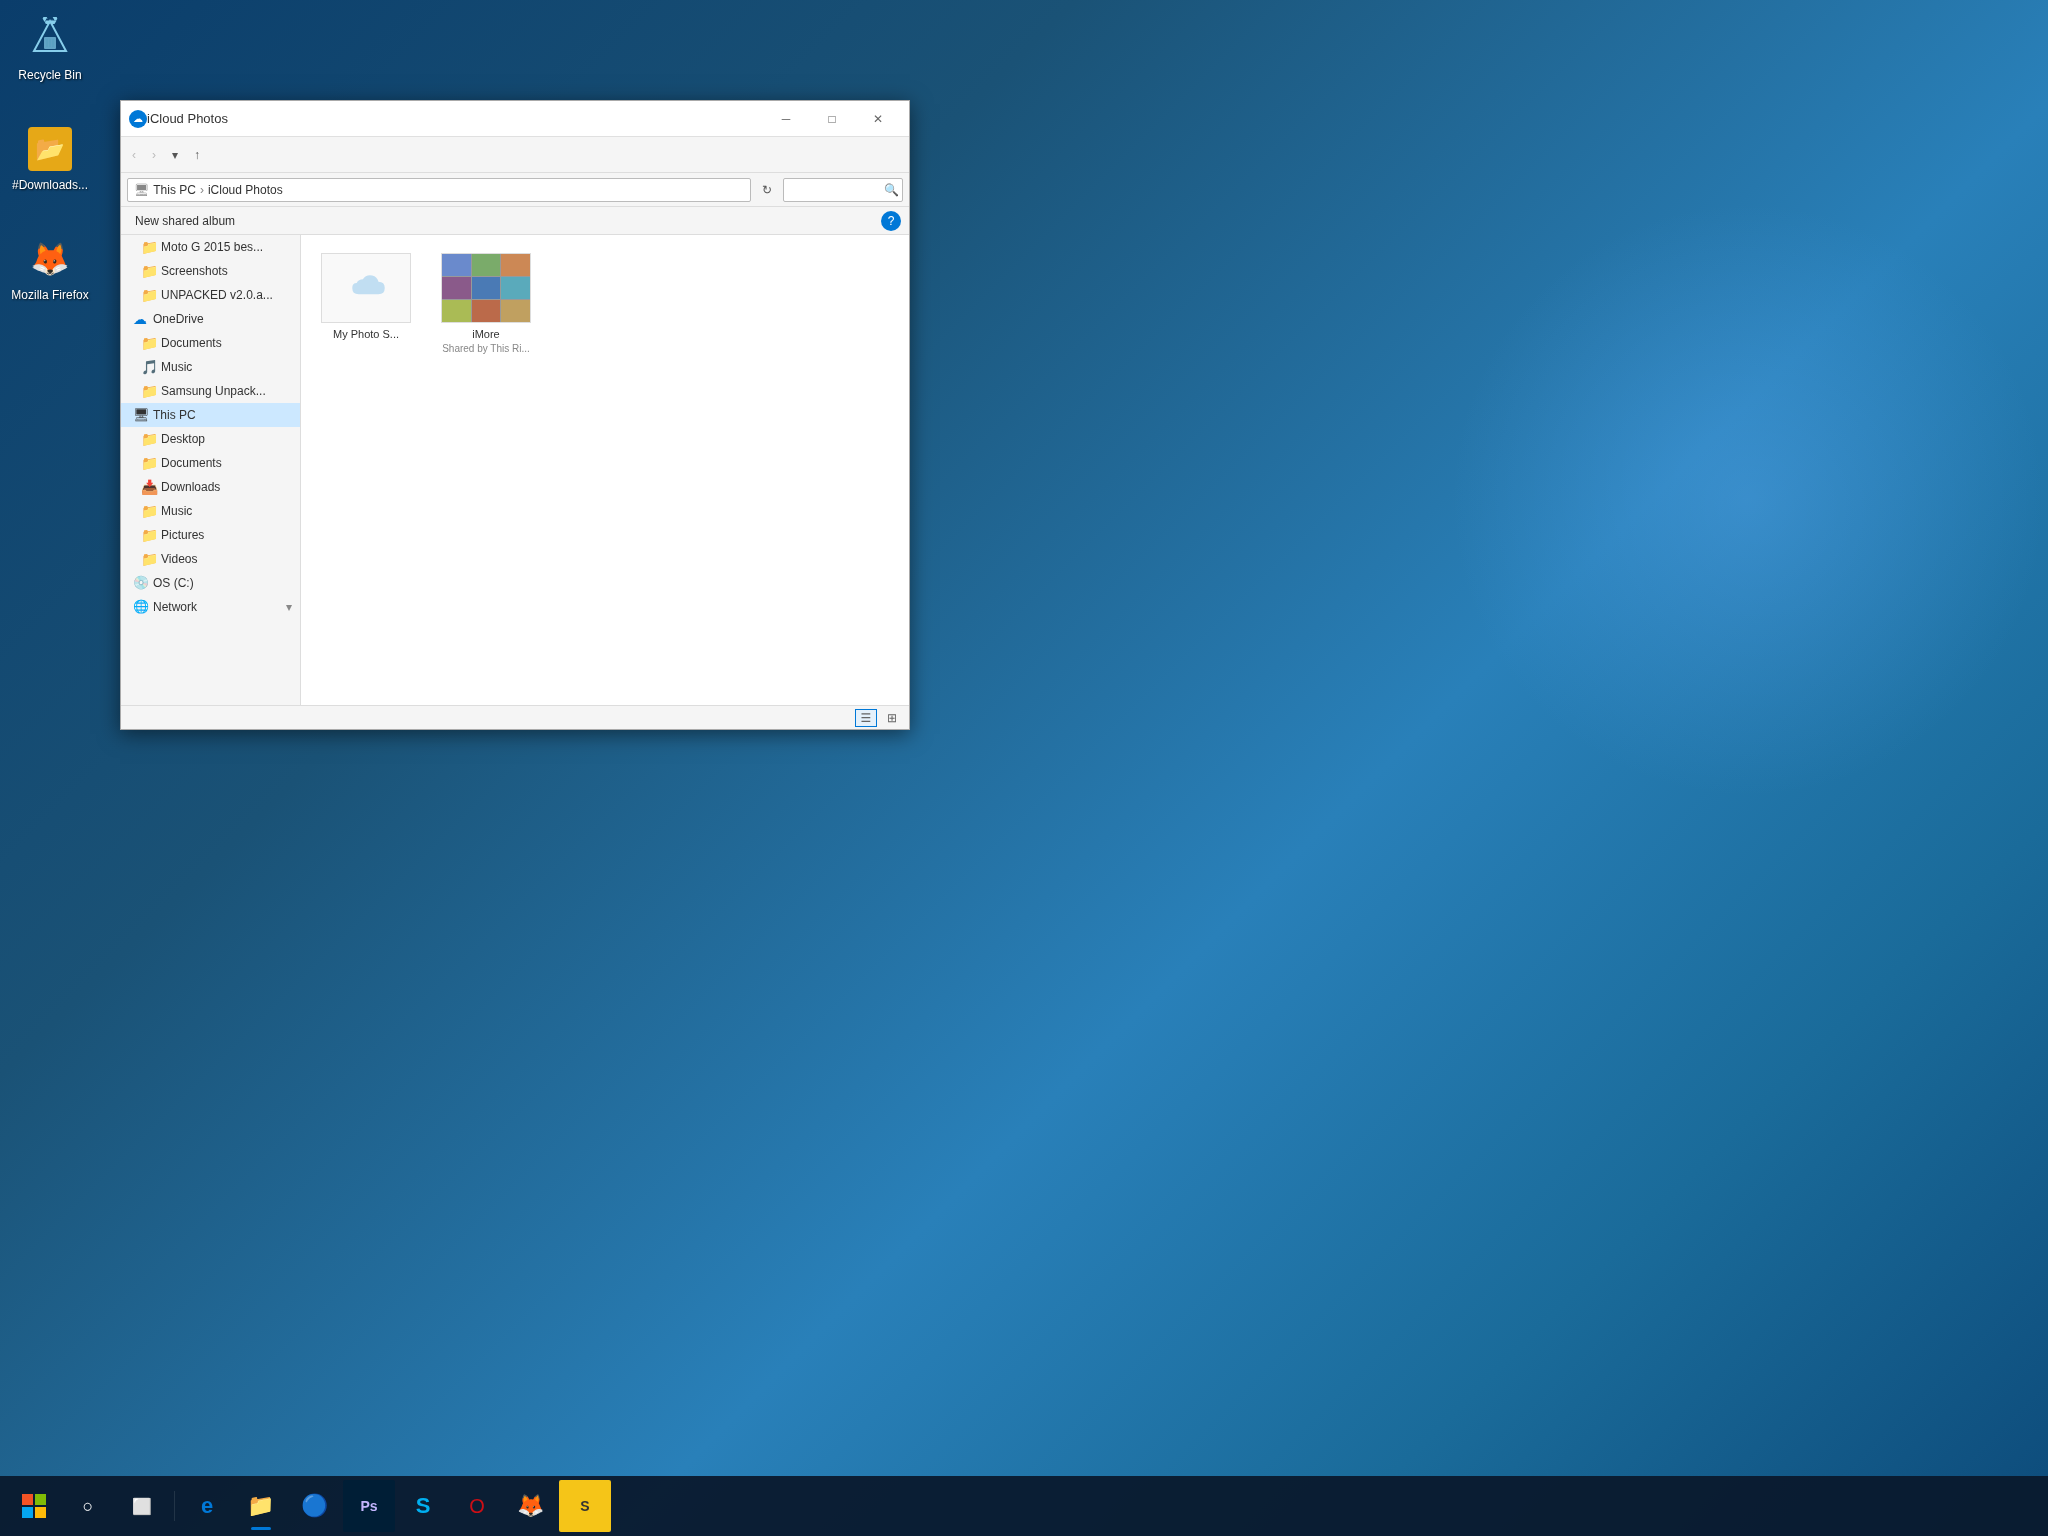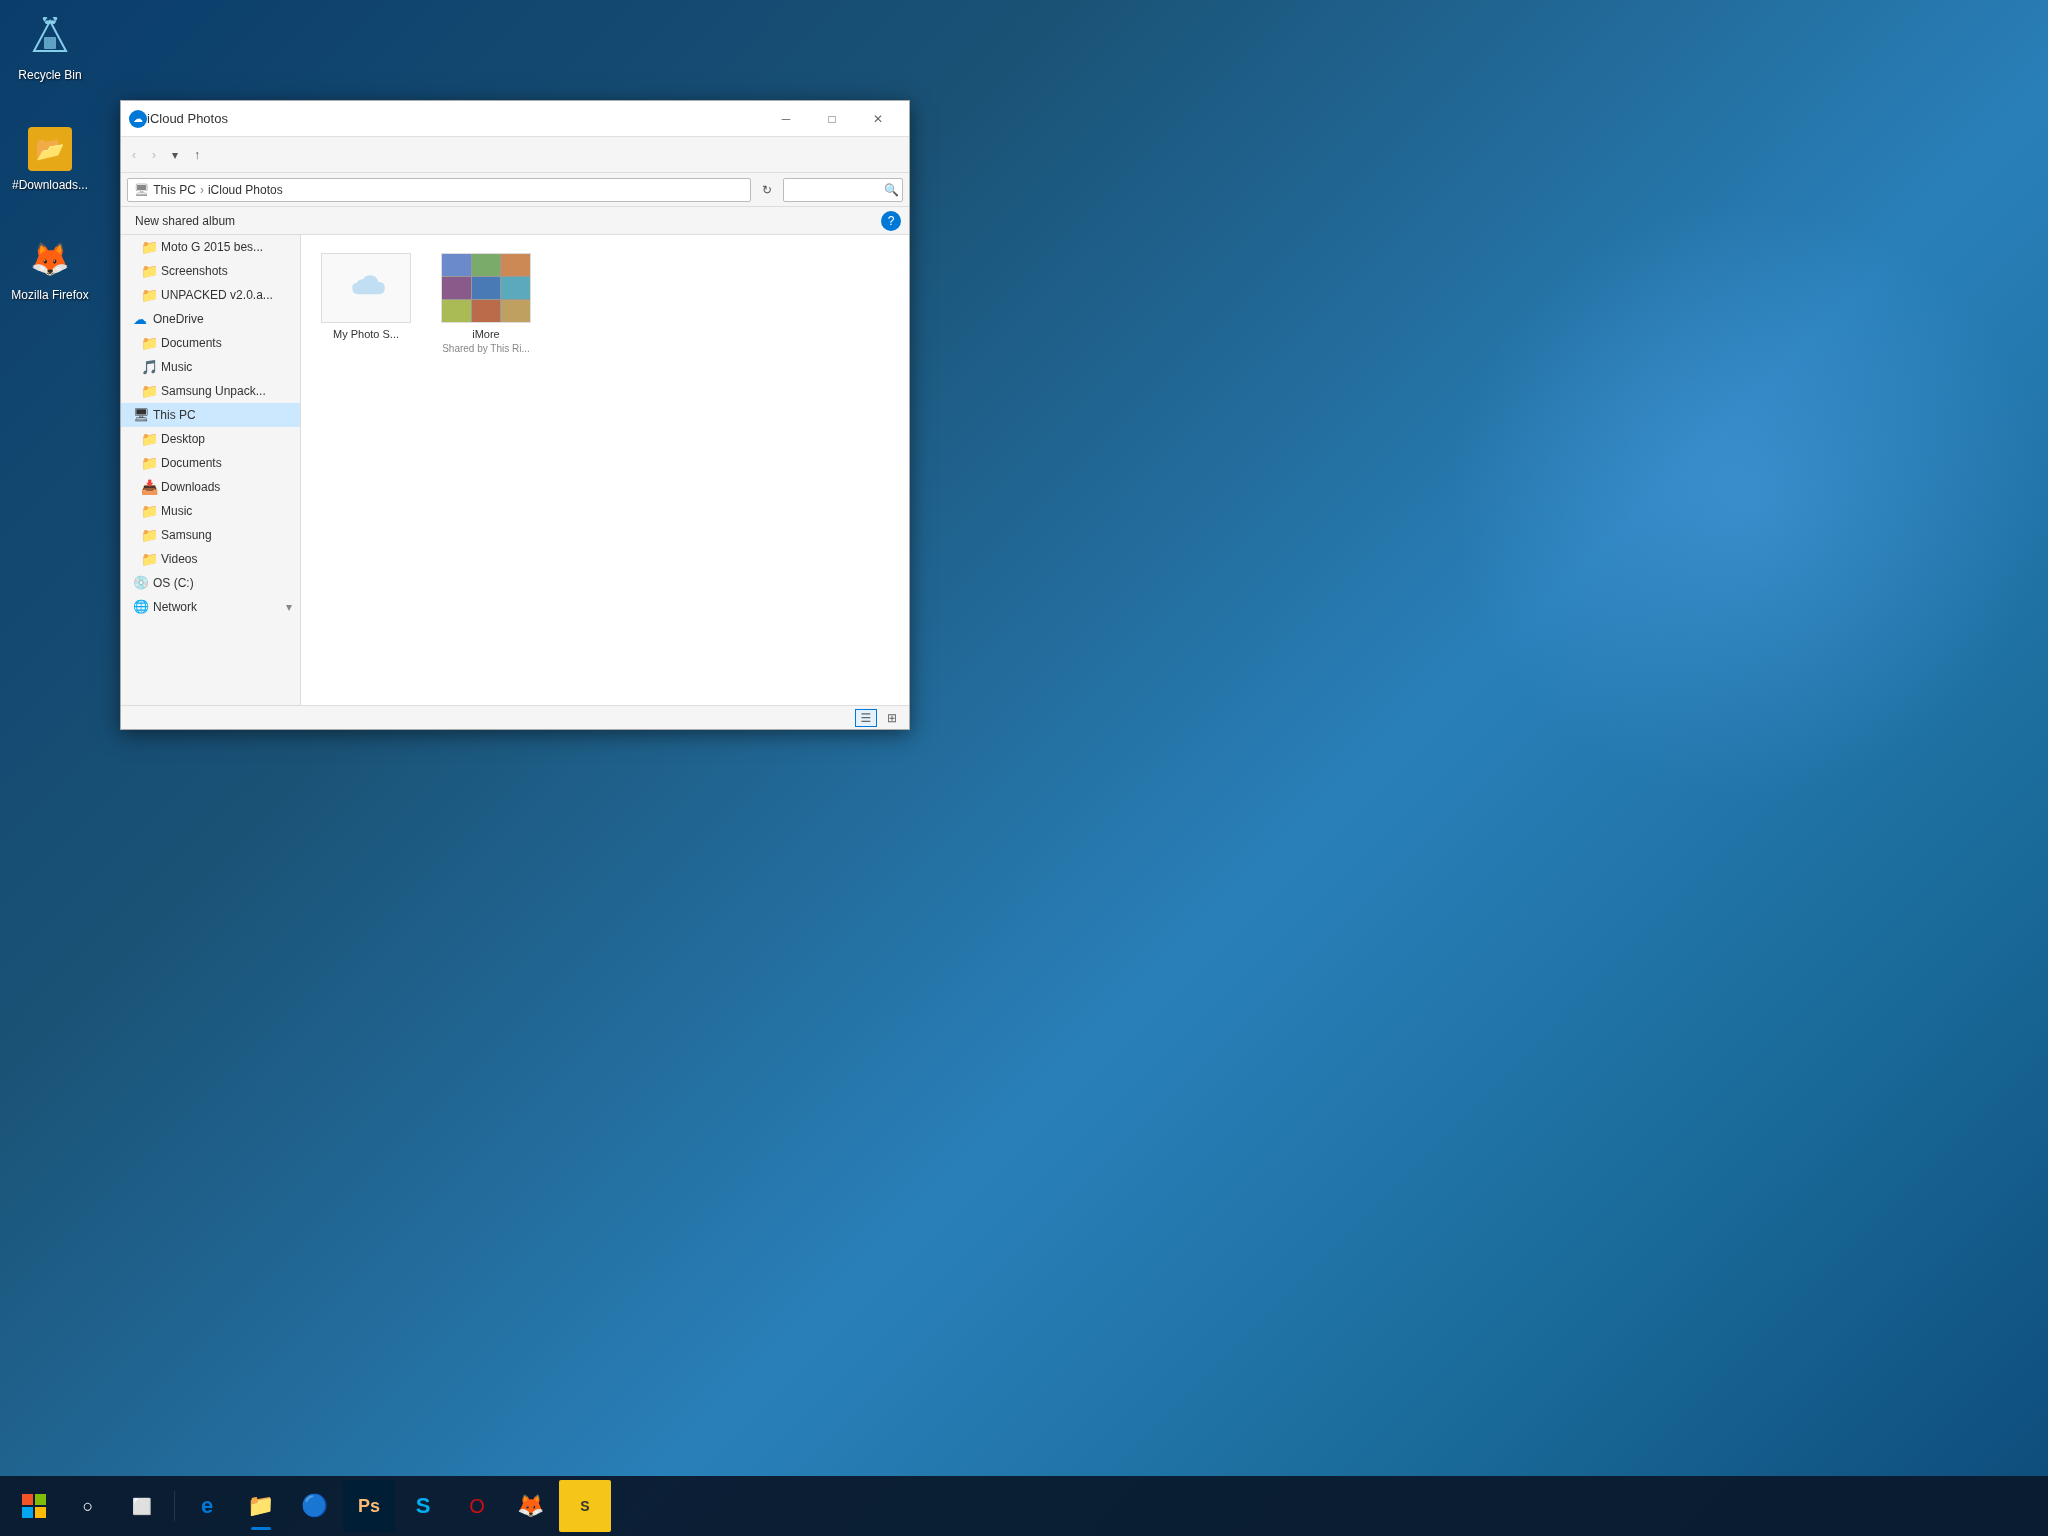--- a/index.html
+++ b/index.html
@@ -567,21 +567,21 @@
           <span>Downloads</span>
         </div>
 
         <div class="sidebar-item" style="padding-left:20px;">
           <span class="si-icon folder-yellow">📁</span>
           <span>Music</span>
         </div>
 
         <div class="sidebar-item" style="padding-left:20px;">
           <span class="si-icon folder-yellow">📁</span>
-          <span>Samsung</span>
+          <span>Pictures</span>
         </div>
 
         <div class="sidebar-item" style="padding-left:20px;">
           <span class="si-icon folder-yellow">📁</span>
           <span>Videos</span>
         </div>
 
         <div class="sidebar-item">
           <span class="si-icon" style="font-size:13px;">💿</span>
           <span>OS (C:)</span>
@@ -642,20 +642,20 @@
         <rect x="0" y="13" width="11" height="11" fill="#05a6f0"></rect>
         <rect x="13" y="13" width="11" height="11" fill="#ffba08"></rect>
       </svg>
     </div>
     <div class="taskbar-btn" style="color:white;font-size:18px;">○</div>
     <div class="taskbar-btn" style="color:white;font-size:16px;">⬜</div>
     <div class="taskbar-sep"></div>
     <div class="taskbar-btn" style="color:#0078d7;font-size:22px;font-weight:bold;">e</div>
     <div class="taskbar-btn active" style="font-size:22px;">📁</div>
     <div class="taskbar-btn" style="font-size:22px;">🔵</div>
-    <div class="taskbar-btn" style="background:#001e36;color:#fdba74;font-weight:bold;font-size:18px;border-radius:2px;">Ps</div>
+    <div class="taskbar-btn" style="background:#001e36;color:#c4b5fd;font-weight:bold;font-size:14px;border-radius:2px;">Ps</div>
     <div class="taskbar-btn" style="color:#00aff0;font-size:22px;font-weight:bold;">S</div>
     <div class="taskbar-btn" style="color:#cc0f16;font-size:20px;">O</div>
     <div class="taskbar-btn" style="font-size:22px;">🦊</div>
     <div class="taskbar-btn" style="background:#f5c518;color:#333;font-weight:bold;font-size:14px;border-radius:2px;">S</div>
   </div>
 
 </div>
 
 </body></html>

